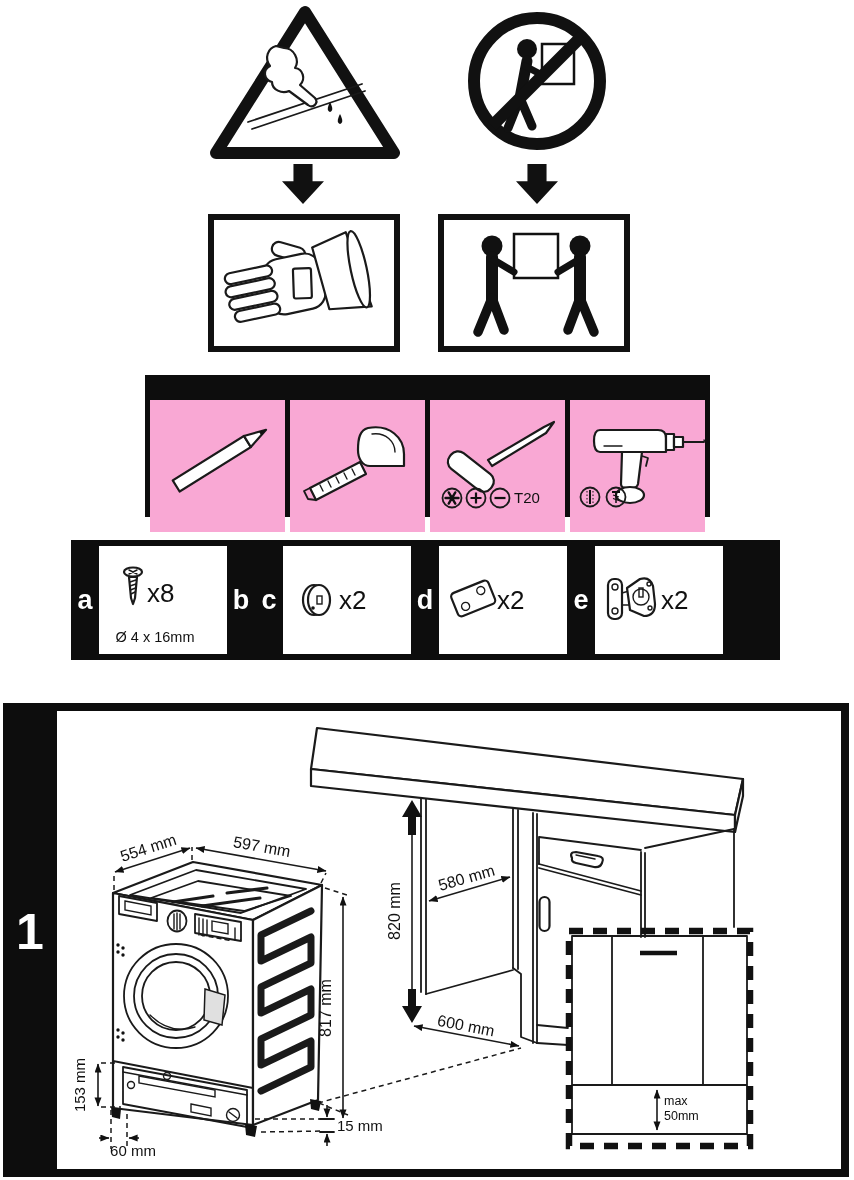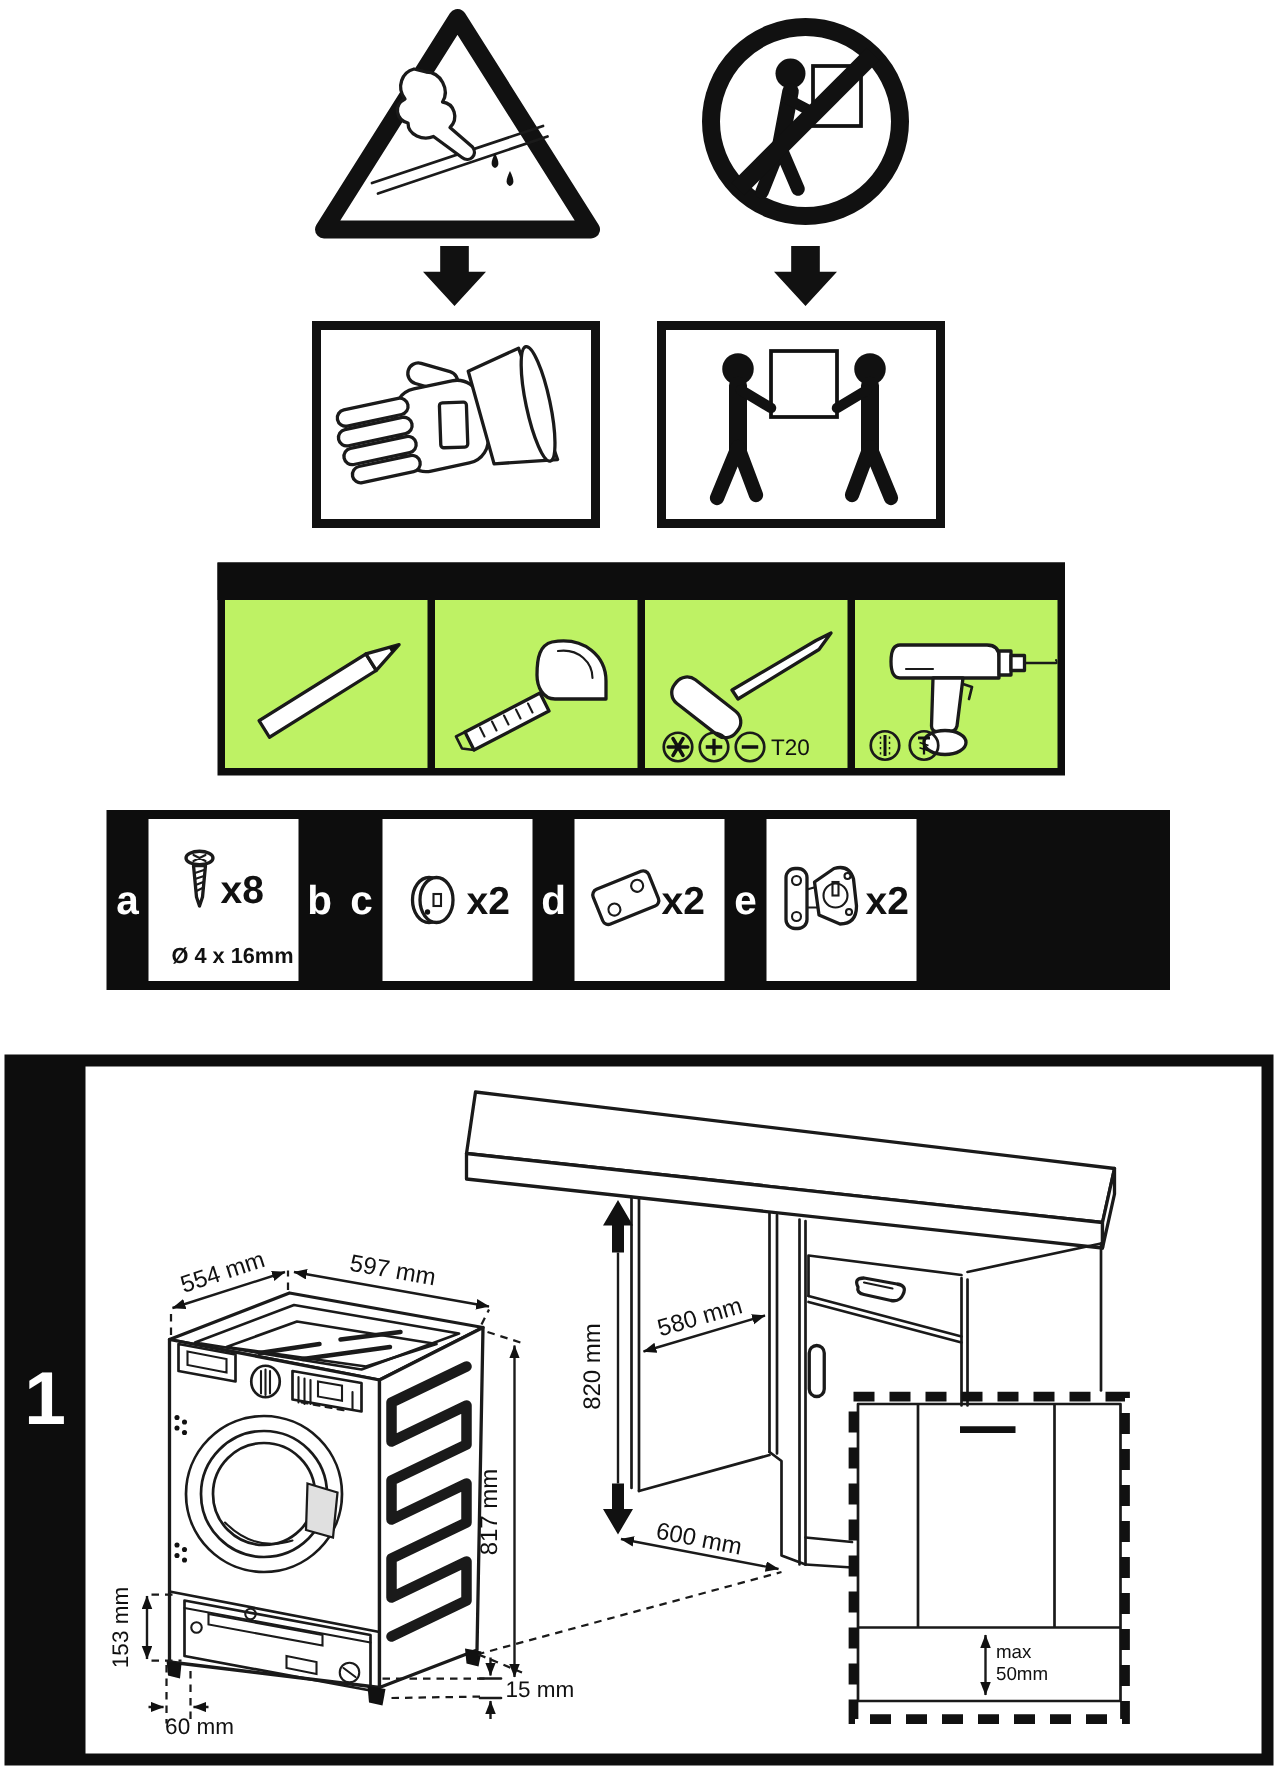--- a/index.html
+++ b/index.html
@@ -5,27 +5,27 @@
   html,body{margin:0;padding:0;background:#fff;}
   .page{position:relative;width:854px;height:1180px;background:#fff;overflow:hidden;
         font-family:"Liberation Sans",sans-serif;color:#111;}
   .abs{position:absolute;}
   
   .pictobox{position:absolute;border:6px solid #111;background:#fff;box-sizing:border-box;}
   
   .tools{position:absolute;left:145px;top:375px;width:565px;height:142px;background:#0d0d0d;box-sizing:border-box;}
   .tools-header{height:25px;background:#0d0d0d;}
   .tools-row{display:grid;grid-template-columns:repeat(4,1fr);gap:5px;padding:0 5px 5px 5px;}
-  .tool-cell{background:#bef264;height:112px;position:relative;}
+  .tool-cell{background:#f9a8d4;height:132px;position:relative;}
   
   .parts{position:absolute;left:71px;top:540px;width:709px;height:120px;background:#0d0d0d;
          display:flex;align-items:stretch;box-sizing:border-box;padding-right:9px;}
   .part-letter{width:28px;display:flex;align-items:center;justify-content:center;
                color:#fff;font-size:27px;font-weight:bold;}
-  .part-box{width:100px;background:#fff;margin:6px 0;position:relative;font-weight:bold;}
+  .part-box{width:128px;background:#fff;margin:6px 0;position:relative;}
   
   .step-panel{position:absolute;left:3px;top:703px;width:846px;height:474px;background:#0d0d0d;}
   .step-number{position:absolute;left:0;top:200px;width:54px;text-align:center;
                color:#fff;font-size:50px;font-weight:bold;}
   .step-canvas{position:absolute;left:54px;top:8px;width:784px;height:458px;background:#fff;}
   svg text{font-family:"Liberation Sans",sans-serif;fill:#111;}
   .ln{stroke:#1a1a1a;fill:none;stroke-width:1.8;stroke-linecap:round;stroke-linejoin:round;}
   .lnt{stroke:#1a1a1a;fill:none;stroke-width:1.4;stroke-linecap:round;}
   .shape{fill:#fff;stroke:#1a1a1a;stroke-width:2.2;stroke-linejoin:round;}
   .dash{stroke:#1a1a1a;fill:none;stroke-width:1.5;stroke-dasharray:5 4;}

